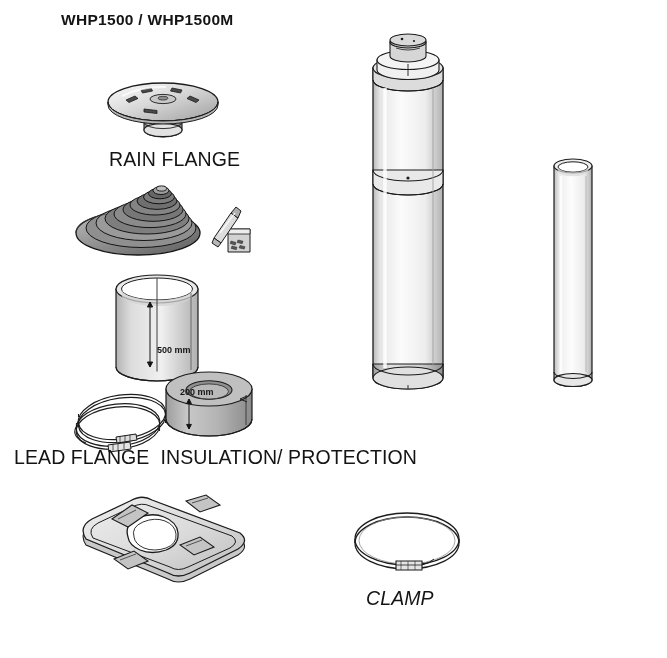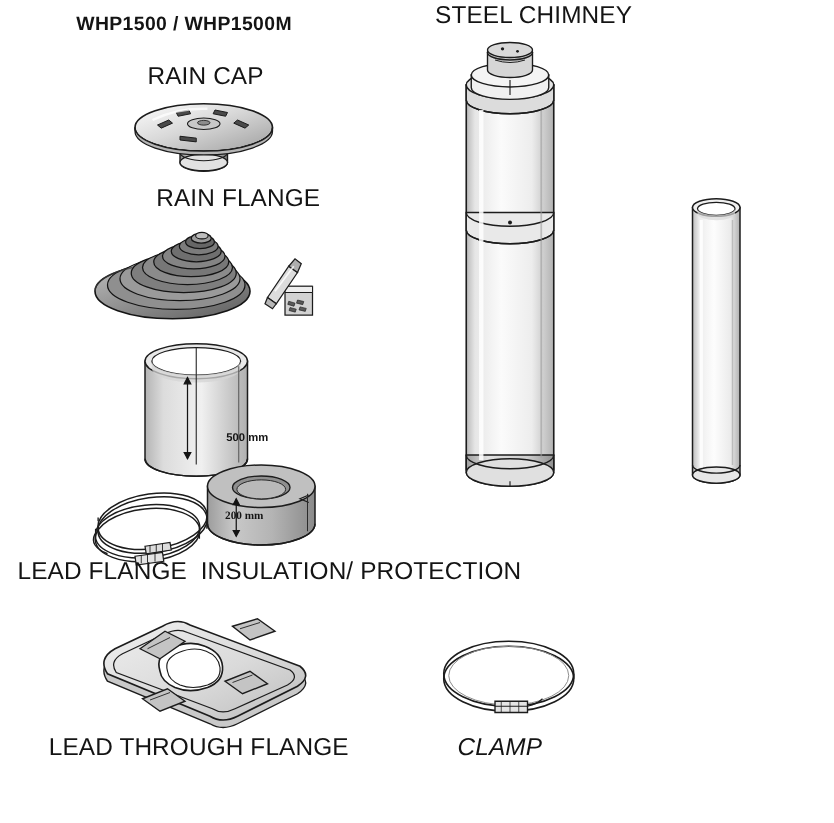--- a/index.html
+++ b/index.html
@@ -49,21 +49,20 @@
   svg { display: block; overflow: visible; }
   .art { position: absolute; }
 </style>
 </head>
 <body>
 
 <div id="page">
 
   <div class="lbl lbl-model" style="left:61px; top:12px;">WHP1500 / WHP1500M</div>
 
-  <div class="lbl lbl-part" style="left:118px; top:52px;">RAIN CAP</div>
 
   <div class="art" style="left:100px; top:78px;">
     <svg width="126" height="62" viewBox="0 0 126 62">
       <defs>
         <linearGradient id="capTop" x1="0" y1="0" x2="1" y2="1">
           <stop offset="0%" stop-color="#fdfdfd"></stop>
           <stop offset="45%" stop-color="#d9d9d9"></stop>
           <stop offset="100%" stop-color="#9f9f9f"></stop>
         </linearGradient>
         <linearGradient id="capNeck" x1="0" y1="0" x2="1" y2="0">
@@ -94,21 +93,21 @@
         <path d="M44,31 l13,1.5 0,3 -13,-1.5 Z"></path>
       </g>
 
       <ellipse cx="63" cy="21" rx="13" ry="4.6" fill="#c8c8c8" stroke="#1c1c1c" stroke-width="0.9"></ellipse>
       <ellipse cx="63" cy="20.2" rx="5" ry="1.9" fill="#8d8d8d" stroke="#222" stroke-width="0.7"></ellipse>
 
       <path d="M22,18 q20,-10 44,-9" fill="none" stroke="#ffffff" stroke-width="2" opacity="0.75"></path>
     </svg>
   </div>
 
-  <div class="lbl lbl-part" style="left:125px; top:150px;">RAIN FLANGE</div>
+  <div class="lbl lbl-part" style="left:109px; top:150px;">RAIN FLANGE</div>
 
   <div class="art" style="left:75px; top:175px;">
     <svg width="135" height="82" viewBox="0 0 135 82">
       <defs>
         <linearGradient id="bootG" x1="0" y1="0" x2="1" y2="1">
           <stop offset="0%" stop-color="#bdbdbd"></stop>
           <stop offset="50%" stop-color="#8d8d8d"></stop>
           <stop offset="100%" stop-color="#5c5c5c"></stop>
         </linearGradient>
       </defs>
@@ -175,21 +174,21 @@
       <path d="M79,18 L79,95" stroke="#3a3a3a" stroke-width="0.8" fill="none" opacity="0.8"></path>
 
       <g stroke="#141414" stroke-width="1" fill="#141414">
         <path d="M38,27 L38,92"></path>
         <path d="M38,27 l-2.6,5 l5.2,0 Z"></path>
         <path d="M38,92 l-2.6,-5 l5.2,0 Z"></path>
       </g>
     </svg>
   </div>
 
-  <div class="dim" style="left:157px; top:346px;padding-left:24px;">500 mm</div>
+  <div class="dim" style="left:157px; top:346px;">500 mm</div>
 
   <div class="art" style="left:163px; top:365px;">
     <svg width="92" height="82" viewBox="0 0 92 82">
       <defs>
         <linearGradient id="ringBody" x1="0" y1="0" x2="1" y2="0">
           <stop offset="0%" stop-color="#9d9d9d"></stop>
           <stop offset="25%" stop-color="#c8c8c8"></stop>
           <stop offset="60%" stop-color="#b4b4b4"></stop>
           <stop offset="100%" stop-color="#8a8a8a"></stop>
         </linearGradient>
@@ -207,21 +206,21 @@
       <path d="M83,30 L83,60" fill="none" stroke="#2a2a2a" stroke-width="0.8"></path>
 
       <g stroke="#141414" stroke-width="1" fill="#141414">
         <path d="M26,34 L26,64"></path>
         <path d="M26,34 l-2.4,4.6 l4.8,0 Z"></path>
         <path d="M26,64 l-2.4,-4.6 l4.8,0 Z"></path>
       </g>
     </svg>
   </div>
 
-  <div class="dim" style="left:180px; top:408px;font-family:Liberation Serif, serif;">200 mm</div>
+  <div class="dim" style="left:180px; top:388px;">200 mm</div>
 
   <div class="art" style="left:68px; top:383px;">
     <svg width="104" height="72" viewBox="0 0 104 72">
 
       <ellipse cx="54" cy="34" rx="44" ry="22" fill="none" stroke="#1c1c1c" stroke-width="1.2" transform="rotate(-8 54 34)"></ellipse>
       <ellipse cx="54" cy="37" rx="44" ry="22" fill="none" stroke="#1c1c1c" stroke-width="1.2" transform="rotate(-8 54 37)"></ellipse>
 
       <path d="M10.5,31 L10.5,34" stroke="#1c1c1c" stroke-width="1.1"></path>
       <path d="M97.5,37 L97.5,40" stroke="#1c1c1c" stroke-width="1.1"></path>
 
@@ -270,23 +269,21 @@
 
       <g fill="none" stroke="#1c1c1c" stroke-width="0.7">
         <path d="M50,26 L68,17"></path>
         <path d="M124,10 L140,5"></path>
         <path d="M118,53 L134,47"></path>
         <path d="M52,67 L68,61"></path>
       </g>
     </svg>
   </div>
 
-  <div class="lbl lbl-part" style="left:39px; top:589px;">LEAD THROUGH FLANGE</div>
-
-  <div class="lbl lbl-part" style="left:348px; top:3px;">STEEL CHIMNEY</div>
+
 
   <div class="art" style="left:363px; top:28px;">
     <svg width="90" height="368" viewBox="0 0 90 368">
       <defs>
         <linearGradient id="chimBody" x1="0" y1="0" x2="1" y2="0">
           <stop offset="0%" stop-color="#b9b9b9"></stop>
           <stop offset="10%" stop-color="#e6e6e6"></stop>
           <stop offset="40%" stop-color="#fbfbfb"></stop>
           <stop offset="75%" stop-color="#ededed"></stop>
           <stop offset="100%" stop-color="#b2b2b2"></stop>

